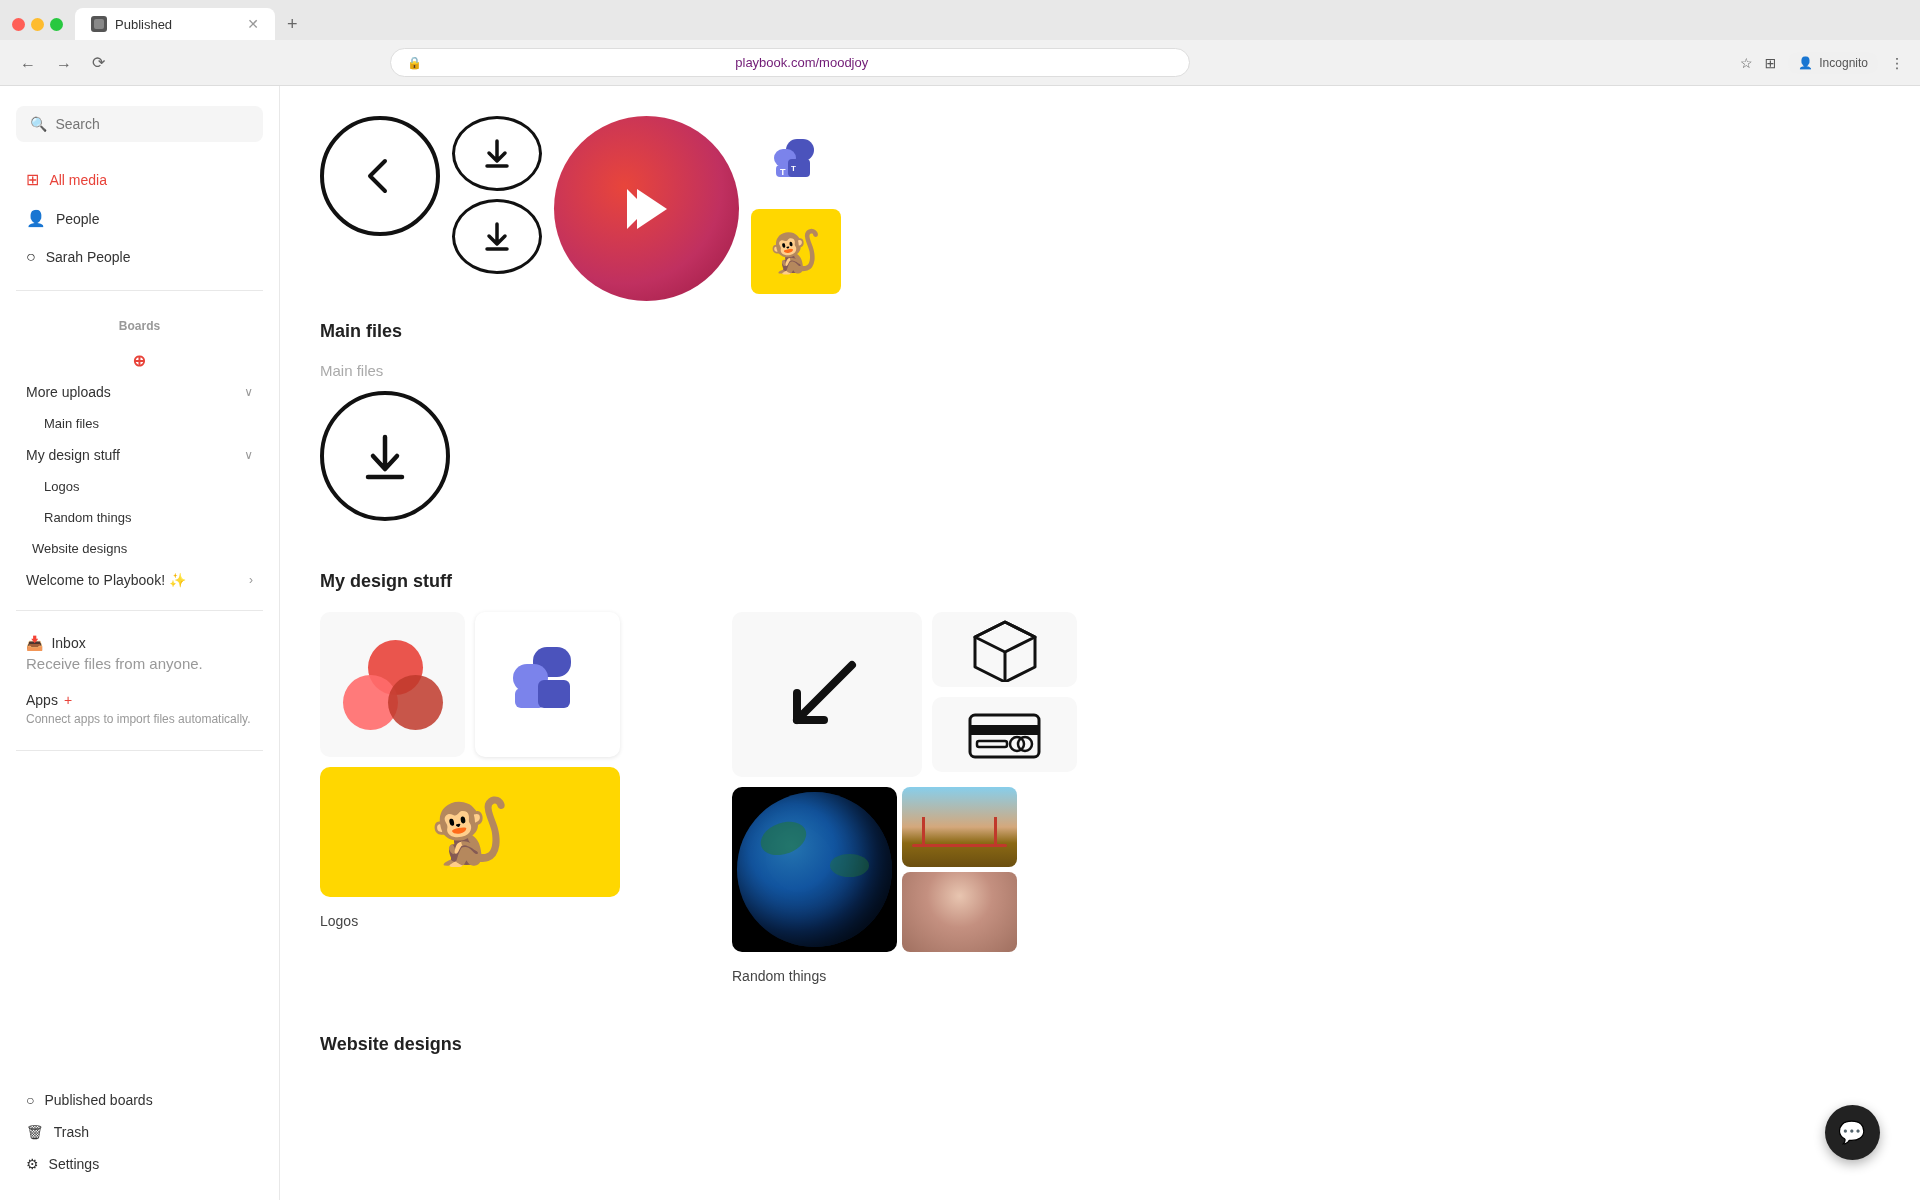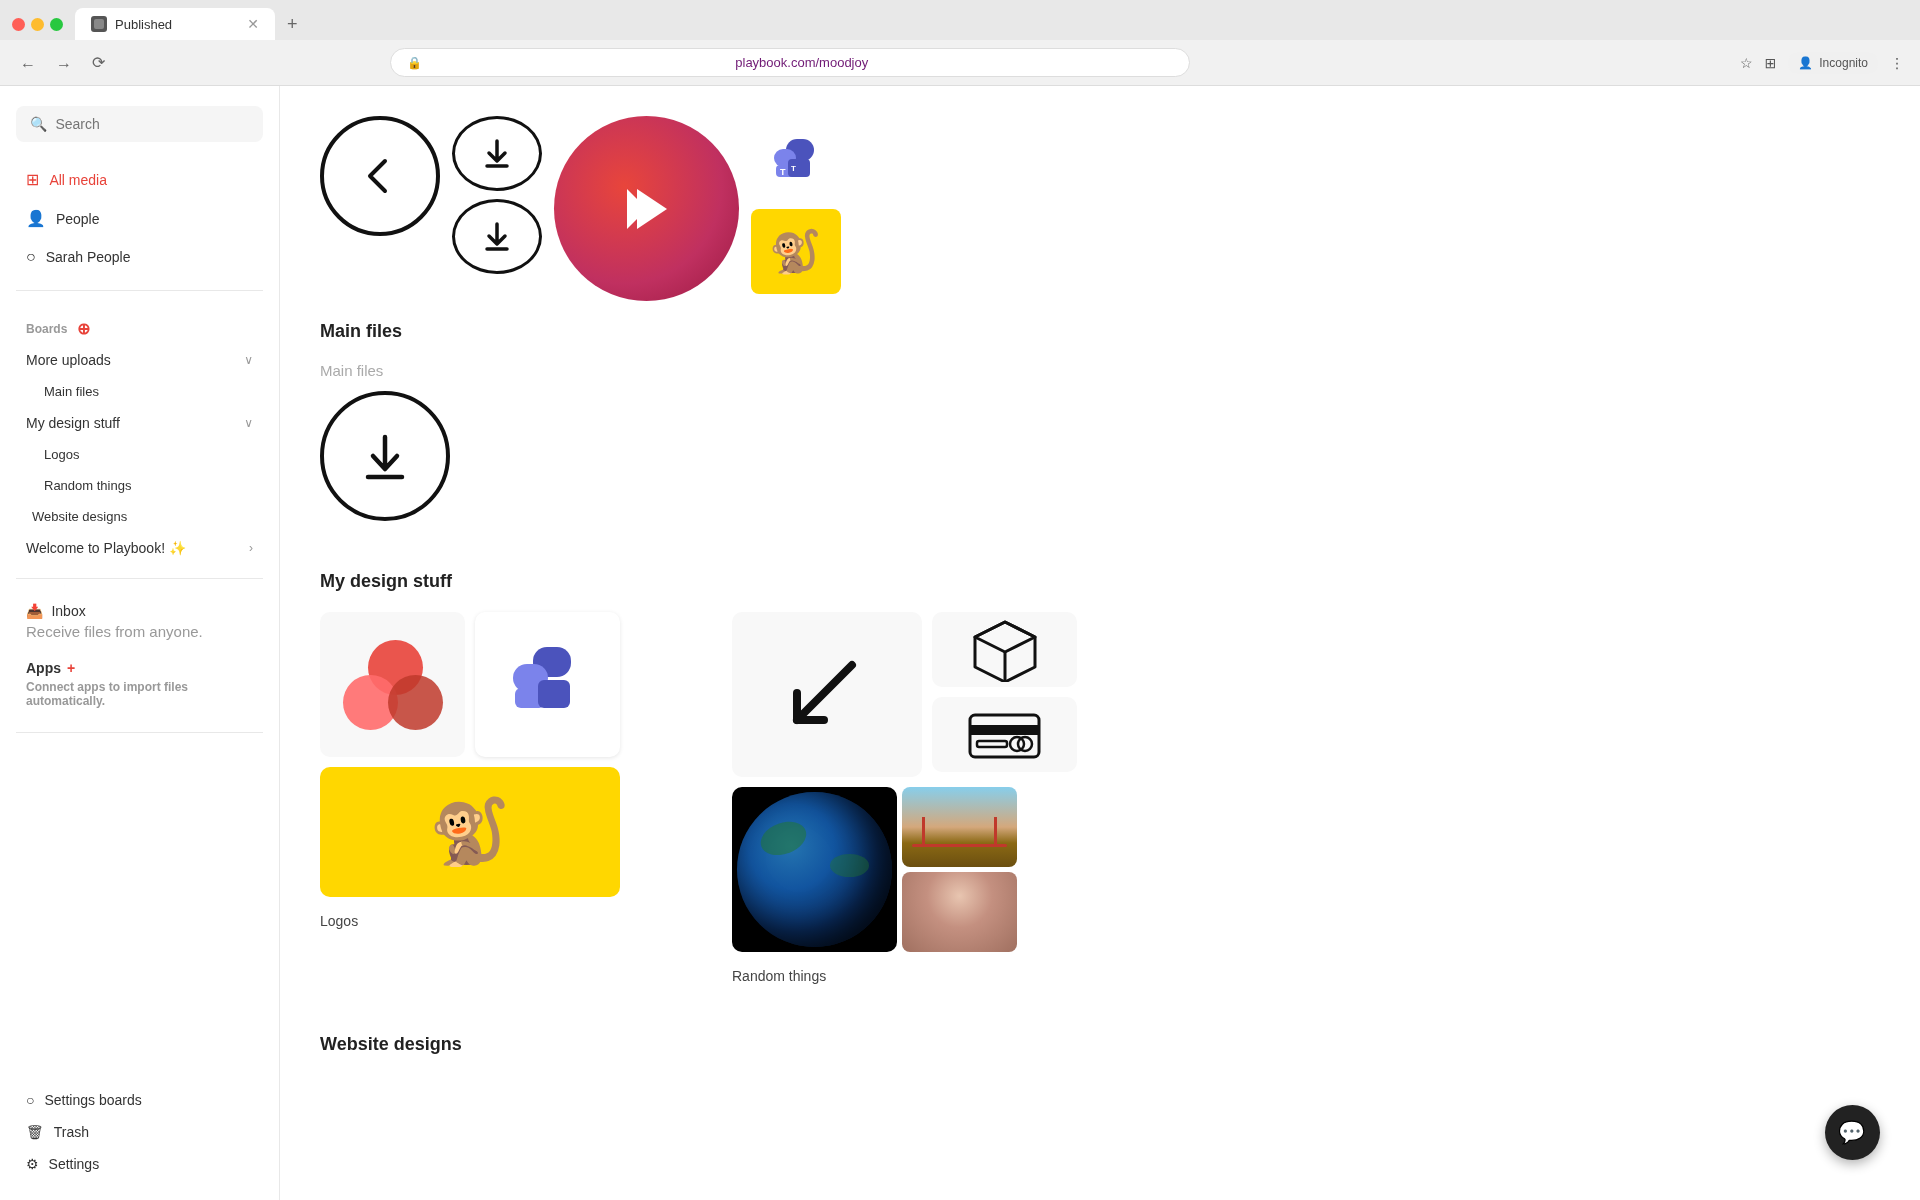--- a/index.html
+++ b/index.html
@@ -31,36 +31,36 @@
     
     .sidebar { width: 280px; border-right: 1px solid #e8e8e8; padding: 20px 16px; display: flex; flex-direction: column; gap: 4px; overflow-y: auto; flex-shrink: 0; }
     .search-box { display: flex; align-items: center; gap: 8px; background: #f5f5f5; border-radius: 8px; padding: 10px 14px; margin-bottom: 16px; }
     .search-box input { border: none; background: transparent; font-size: 14px; color: #666; outline: none; width: 100%; }
     .search-icon-svg { color: #999; font-size: 14px; }
 
     .sidebar-item { display: flex; align-items: center; gap: 10px; padding: 8px 10px; border-radius: 8px; cursor: pointer; font-size: 14px; color: #333; }
     .sidebar-item.active { color: #e8433a; }
     .sidebar-item .icon { font-size: 16px; }
 
-    .sidebar-section-label { font-size: 12px; color: #999; font-weight: 600; padding: 12px 10px 4px; display: flex; align-items: center; gap: 10px; }
+    .sidebar-section-label { font-size: 12px; color: #999; font-weight: 600; padding: 12px 10px 4px; display: flex; align-items: center; gap: 18px; flex-direction: column; }
     .sidebar-section-label .add-btn { color: #e8433a; font-size: 16px; cursor: pointer; }
 
     .sidebar-board-item { display: flex; align-items: center; gap: 8px; padding: 6px 10px 6px 16px; border-radius: 8px; cursor: pointer; font-size: 13px; color: #333; }
     .sidebar-board-item.indent { padding-left: 28px; }
 
     .board-group { display: flex; align-items: center; justify-content: space-between; padding: 6px 10px; border-radius: 8px; cursor: pointer; font-size: 14px; color: #333; }
     .chevron { font-size: 12px; color: #999; }
 
     .sidebar-divider { height: 1px; background: #e8e8e8; margin: 12px 0; }
 
     .inbox-section { padding: 8px 10px; }
     .inbox-title { display: flex; align-items: center; gap: 8px; font-size: 14px; color: #333; margin-bottom: 4px; }
     .inbox-sub { font-size: 15px; color: #999; }
 
-    .apps-section { padding: 8px 10px; font-weight: bold; }
+    .apps-section { padding: 8px 10px; }
     .apps-title { display: flex; align-items: center; gap: 6px; font-size: 14px; color: #333; margin-bottom: 4px; }
     .apps-sub { font-size: 12px; color: #999; }
     .add-small { font-size: 14px; color: #e8433a; cursor: pointer; }
 
     .sidebar-bottom { margin-top: auto; }
 
     
     .main { flex: 1; overflow-y: auto; padding: 30px 40px; }
 
     
@@ -200,21 +200,21 @@
         <span class="add-small">+</span>
       </div>
       <div class="apps-sub">Connect apps to import files automatically.</div>
     </div>
 
     <div class="sidebar-divider"></div>
 
     <div class="sidebar-bottom">
       <div class="sidebar-item">
         <span>○</span>
-        <span>Settings boards</span>
+        <span>Published boards</span>
       </div>
       <div class="sidebar-item">
         <span>🗑</span>
         <span>Trash</span>
       </div>
       <div class="sidebar-item">
         <span>⚙</span>
         <span>Settings</span>
       </div>
     </div>

